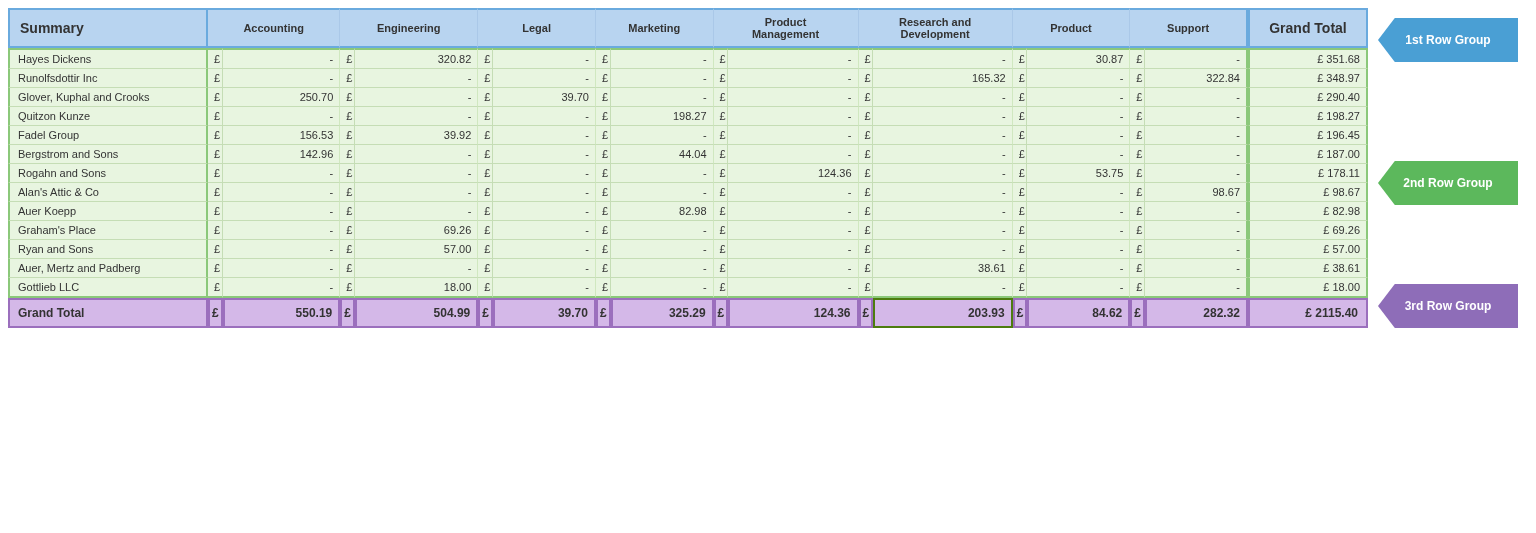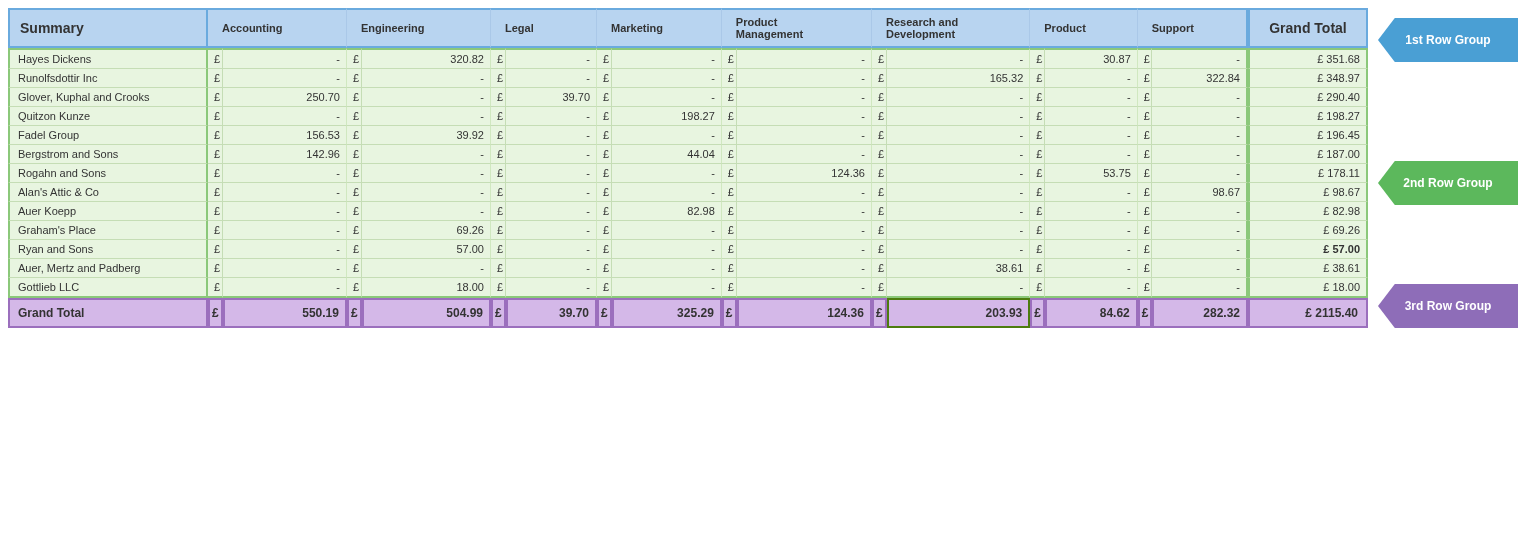--- a/index.html
+++ b/index.html
@@ -76,22 +76,22 @@
       font-size: 14px;
       color: #333;
       width: 120px;
     }
 
     .col-header {
       background: #b8d4f0;
       border-top: 2px solid #6aaade;
       border-bottom: 2px solid #6aaade;
       border-right: 1px solid #aac8e8;
-      text-align: left;
-      padding: 6px 14px;
+      text-align: center;
+      padding: 6px 8px;
       font-weight: bold;
       font-size: 11px;
       color: #333;
       vertical-align: middle;
     }
 
     .col-header:first-child {
       border-left: 2px solid #6aaade;
     }
 
@@ -399,21 +399,21 @@
             <td class="pound-cell" style="undefinedborder-right:1px solid #c5ddb5;; padding-right:0; border-right:1px solid #c5ddb5;">£</td>
             <td class="val-cell" style="border-right:1px solid #d0e8c0;">-</td>
             <td class="pound-cell" style="undefinedborder-right:1px solid #c5ddb5;; padding-right:0; border-right:1px solid #c5ddb5;">£</td>
             <td class="val-cell" style="border-right:1px solid #d0e8c0;">-</td>
             <td class="pound-cell" style="undefinedborder-right:1px solid #c5ddb5;; padding-right:0; border-right:1px solid #c5ddb5;">£</td>
             <td class="val-cell" style="border-right:1px solid #d0e8c0;">-</td>
             <td class="pound-cell" style="undefinedborder-right:1px solid #c5ddb5;; padding-right:0; border-right:1px solid #c5ddb5;">£</td>
             <td class="val-cell" style="border-right:1px solid #d0e8c0;">-</td>
             <td class="pound-cell" style="undefinedborder-right:2px solid #8bc87a;; padding-right:0; border-right:1px solid #c5ddb5;">£</td>
             <td class="val-cell" style="border-right:2px solid #8bc87a;">-</td>
-            <td class="grand-total-cell" style="text-align:right; border-left:2px solid #8bc87a; border-right:2px solid #8bc87a;font-weight:bold;">£&nbsp;57.00</td>
+            <td class="grand-total-cell" style="text-align:right; border-left:2px solid #8bc87a; border-right:2px solid #8bc87a;">£&nbsp;57.00</td>
           </tr>
           <tr class="data-row">
             <td class="summary-cell">Auer, Mertz and Padberg</td>
             <td class="pound-cell" style="undefinedborder-right:1px solid #c5ddb5;; padding-right:0; border-right:1px solid #c5ddb5;">£</td>
             <td class="val-cell" style="border-right:1px solid #d0e8c0;">-</td>
             <td class="pound-cell" style="undefinedborder-right:1px solid #c5ddb5;; padding-right:0; border-right:1px solid #c5ddb5;">£</td>
             <td class="val-cell" style="border-right:1px solid #d0e8c0;">-</td>
             <td class="pound-cell" style="undefinedborder-right:1px solid #c5ddb5;; padding-right:0; border-right:1px solid #c5ddb5;">£</td>
             <td class="val-cell" style="border-right:1px solid #d0e8c0;">-</td>
             <td class="pound-cell" style="undefinedborder-right:1px solid #c5ddb5;; padding-right:0; border-right:1px solid #c5ddb5;">£</td>

